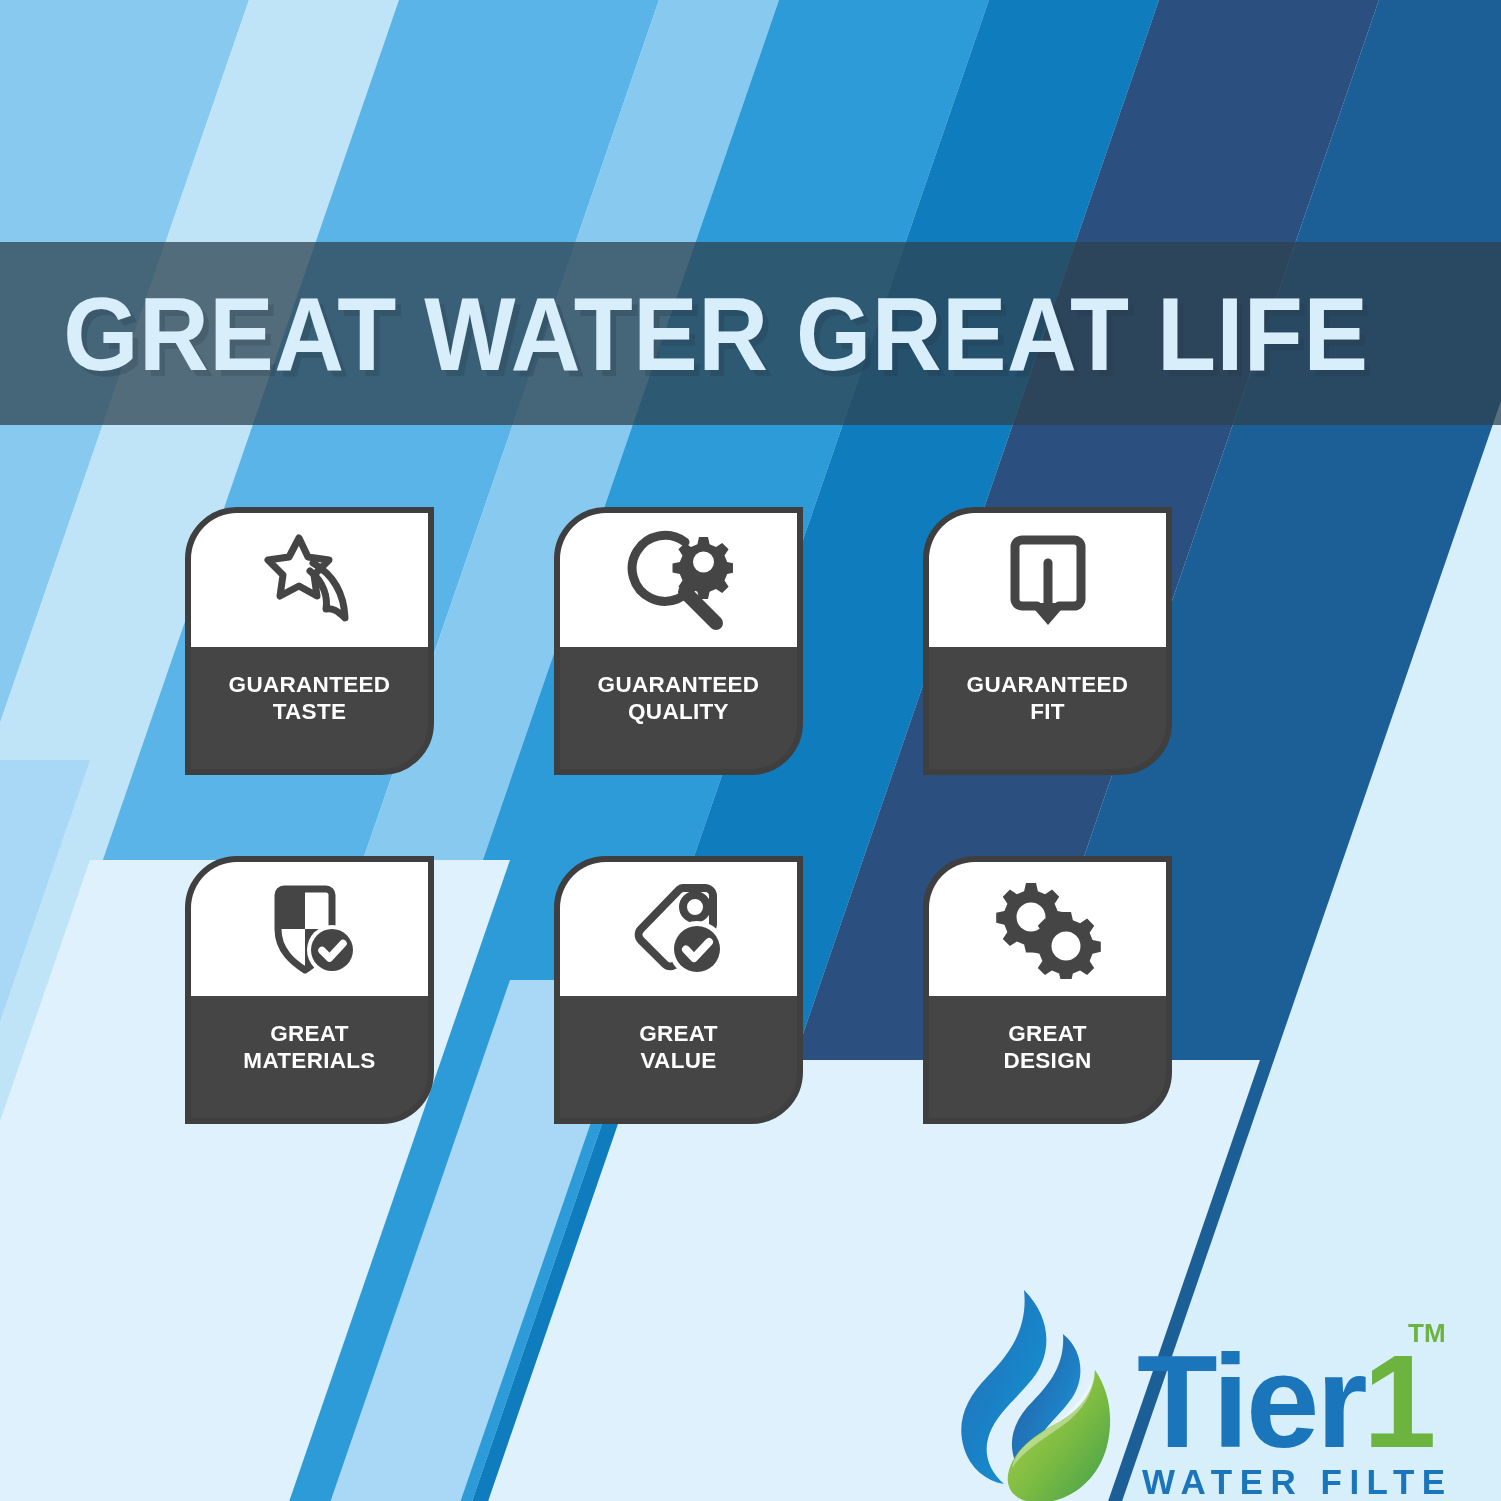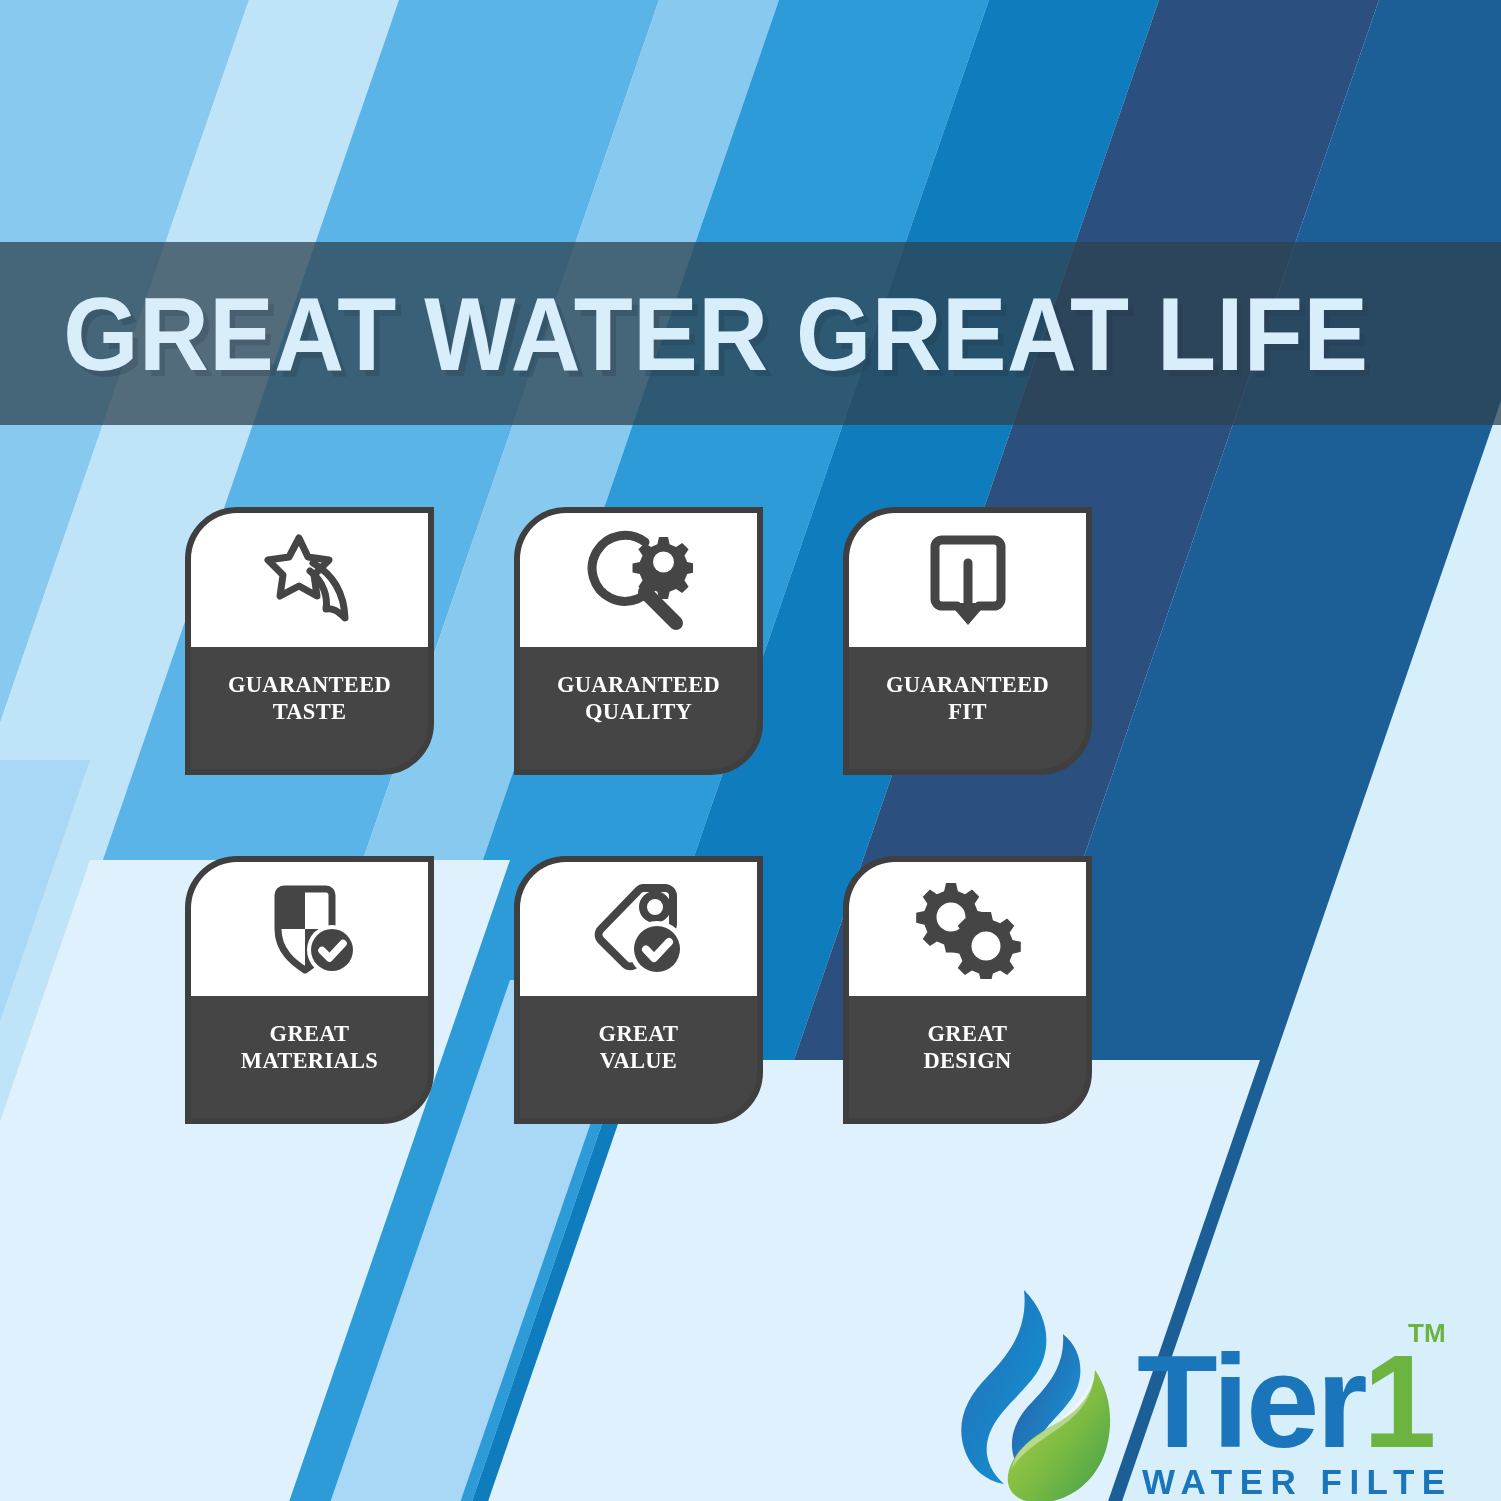--- a/index.html
+++ b/index.html
@@ -46,21 +46,21 @@
     white-space:nowrap;
     text-shadow:6px 6px 0 rgba(30,48,62,0.22);
   }
 
   
   .grid{
     position:absolute;
     left:185px;top:507px;
     width:1146px;
   }
-  .row{display:flex;gap:80px;font-family:Liberation Serif, serif;}
+  .row{display:flex;gap:120px;}
   .row + .row{margin-top:81px;align-items:flex-end;}
 
   .card{
     width:249px;
     height:268px;
     box-sizing:border-box;
     background:#454545;
     border:6px solid #3f3f3f;
     border-radius:52px 0 52px 0;
     display:flex;

